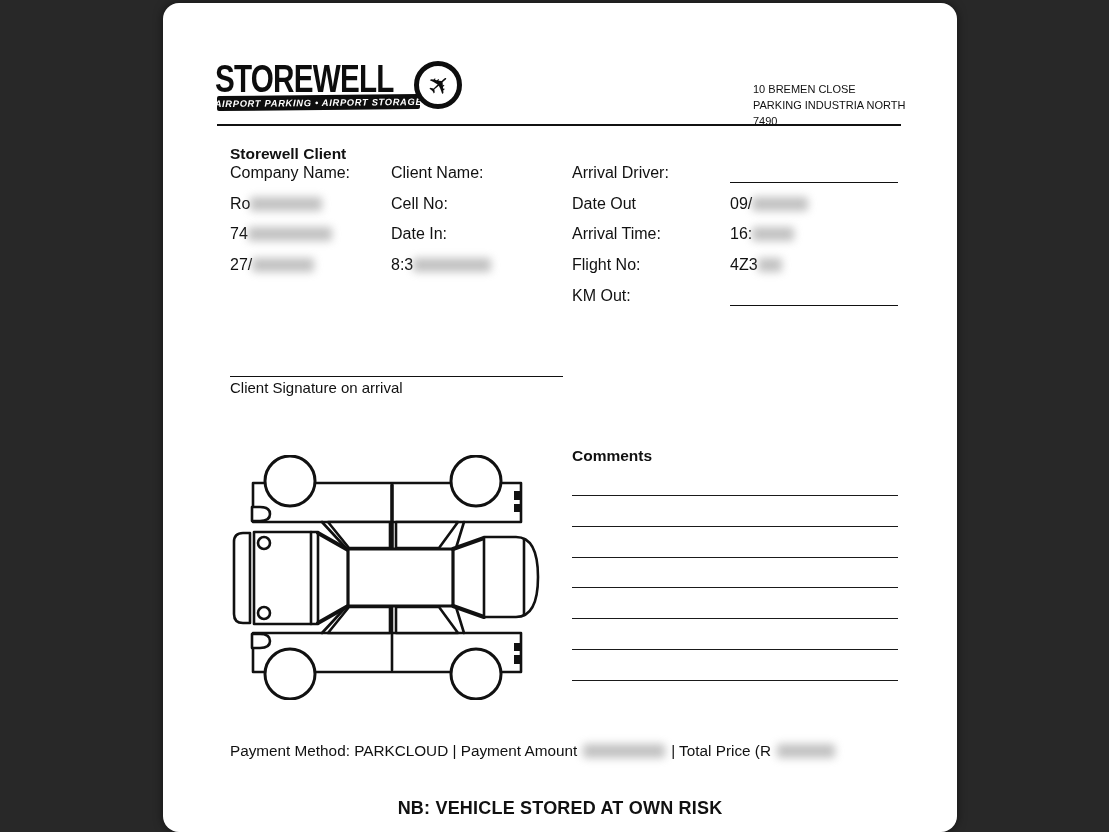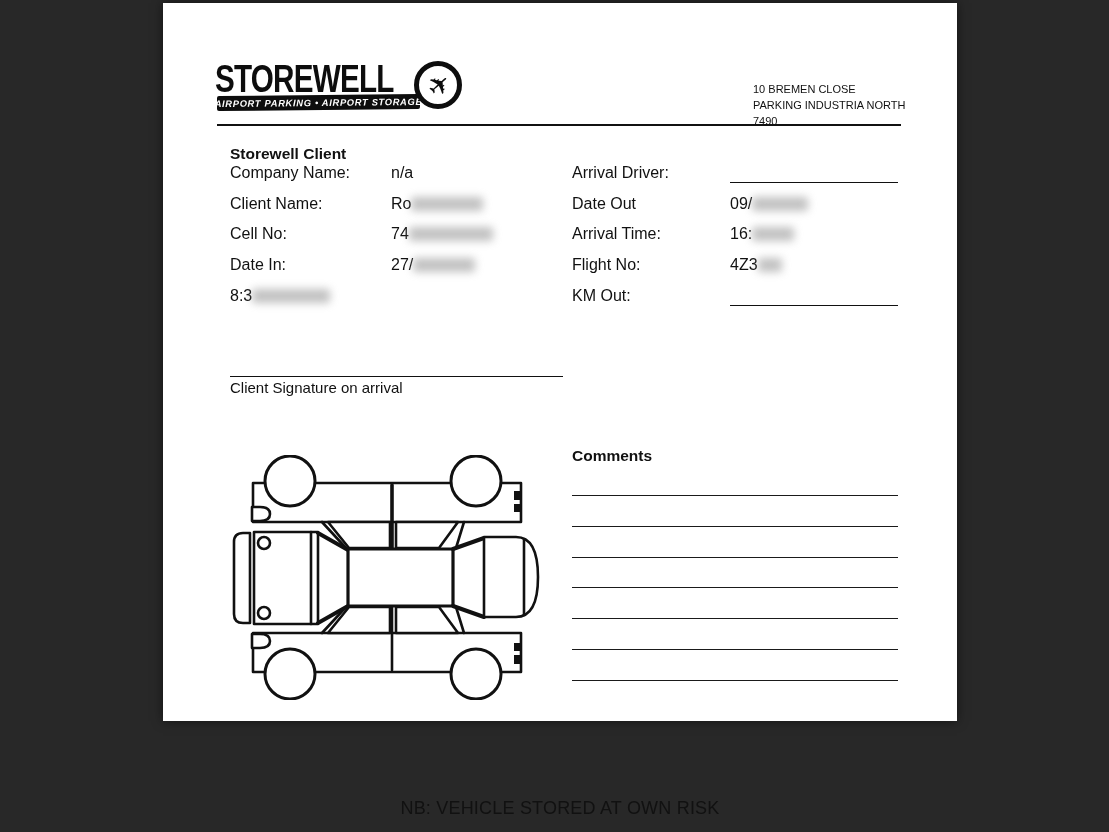--- a/index.html
+++ b/index.html
@@ -1,20 +1,20 @@
 <!DOCTYPE html>
 <html><head>
 <meta charset="utf-8">
 <style>
   * { margin:0; padding:0; box-sizing:border-box; }
   html,body { width:1109px; height:832px; overflow:hidden; }
   body { background:#282828; font-family:"Liberation Sans", sans-serif; color:#111; position:relative; }
 
-  .paper { position:absolute; left:163px; top:3px; width:794px; height:718px;
-           background:#fff; box-shadow:0 0 10px rgba(0,0,0,.55); }
+  .paper { position:absolute; left:163px; top:3px; width:794px; height:829px;
+           background:#fff; box-shadow:0 0 10px rgba(0,0,0,.55);border-radius:16px; }
 
   
   .brand-word { position:absolute; left:52px; top:54px; font-size:39px; font-weight:bold;
                 letter-spacing:-1px; transform:scaleX(.76); transform-origin:left center;
                 color:#0d0d0d; white-space:nowrap; }
   .brand-bar { position:absolute; left:54px; top:92px; width:203px; height:15px; background:#0d0d0d;
                border-radius:2px; display:flex; align-items:center; justify-content:center;
                transform:skewY(-0.6deg); }
   .brand-bar span { color:#fff; font-size:9.3px; font-weight:bold; font-style:italic;
                     letter-spacing:.7px; white-space:nowrap; }
@@ -45,21 +45,21 @@
   .car-svg { position:absolute; left:69px; top:452px; }
 
   .comments-title { position:absolute; left:409px; top:444px; font-size:15.5px; font-weight:bold; }
   .c-line { position:absolute; left:409px; width:326px; border-top:1.6px solid #1a1a1a; }
 
   .payment { position:absolute; left:67px; top:739px; font-size:15.3px; white-space:nowrap;
              display:flex; align-items:center; }
   .payment .redact { margin:0 6px; }
 
   .notice { position:absolute; left:0; top:795px; width:794px; text-align:center;
-            font-size:18px; font-weight:normal; letter-spacing:.2px; }
+            font-size:18px; font-weight:bold; letter-spacing:.2px; }
 </style>
 </head>
 <body>
 
 <div class="paper">
 
   <div class="brand-word">STOREWELL</div>
   <div class="brand-bar">
     <span>AIRPORT PARKING • AIRPORT STORAGE</span>
   </div>
@@ -72,21 +72,20 @@
     <div>PARKING INDUSTRIA NORTH</div>
     <div>7490</div>
   </div>
 
   <div class="hrule"></div>
 
   <div class="section-title">Storewell Client</div>
 
   <div class="fgrid left">
     <div class="cell">Company Name:</div>
-    <div class="cell"><span>n/a</span></div>
 
     <div class="cell">Client Name:</div>
     <div class="cell"><span>Ro</span><span class="redact" style="width:72px"></span></div>
 
     <div class="cell">Cell No:</div>
     <div class="cell"><span>74</span><span class="redact" style="width:84px"></span></div>
 
     <div class="cell">Date In:</div>
     <div class="cell"><span>27/</span><span class="redact" style="width:62px"></span></div>
 
@@ -161,15 +160,21 @@
   <div id="comment-lines">
       <div class="c-line" style="top: 492px;"></div>
       <div class="c-line" style="top: 522.8px;"></div>
       <div class="c-line" style="top: 553.6px;"></div>
       <div class="c-line" style="top: 584.4px;"></div>
       <div class="c-line" style="top: 615.2px;"></div>
       <div class="c-line" style="top: 646px;"></div>
       <div class="c-line" style="top: 676.8px;"></div>
     </div>
 
+  <div class="payment">
+    <span>Payment Method: PARKCLOUD | Payment Amount</span>
+    <span class="redact" style="width:82px"></span>
+    <span>| Total Price (R</span>
+    <span class="redact" style="width:58px"></span>
+  </div>
 
   <div class="notice">NB: VEHICLE STORED AT OWN RISK</div>
 </div>
 
 </body></html>

